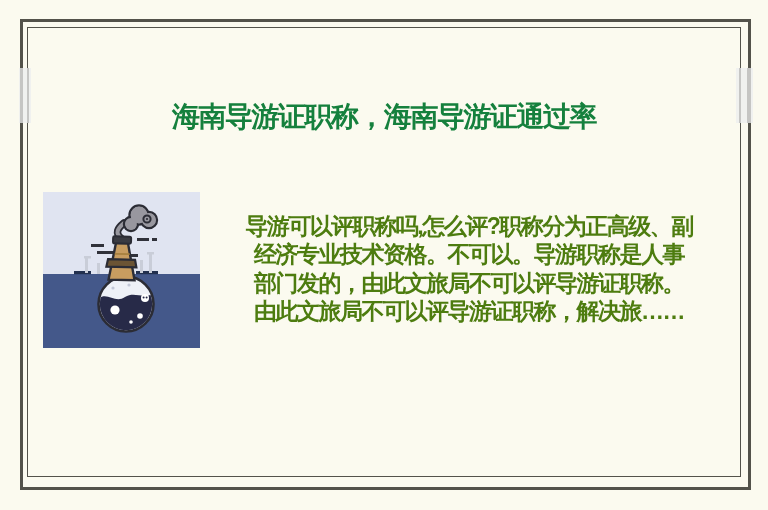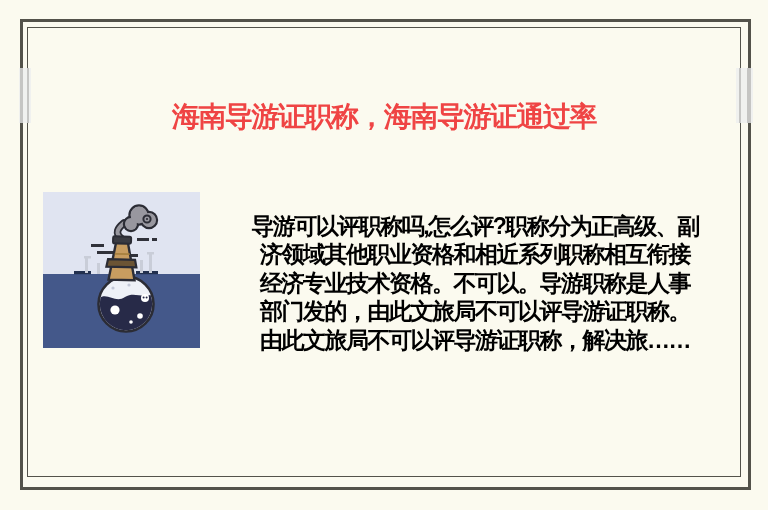--- a/index.html
+++ b/index.html
@@ -23,28 +23,28 @@
     background:linear-gradient(90deg,#f0f1ef 0 1px,#c5c5c3 1px 4.5px,#f0f1ef 4.5px 8px,#c6c6c4 8px 10px,#f0f1ef 10px 12px);
   }
   .scroll-band.right{
     left:736px;width:17px;
     background:linear-gradient(90deg,#f0f1ef 0 3px,#c6c6c4 3px 5px,#f0f1ef 5px 11px,#c5c5c3 11px 15px,#f0f1ef 15px 17px);
   }
   .page-title{
     position:absolute;top:83px;left:0;width:768px;
     text-align:center;
     font-size:28px;font-weight:900;letter-spacing:-1.5px;
-    color:#ef4444;z-index:3;line-height:1.1;
+    color:#15803d;z-index:3;line-height:1.1;
   }
   .hero-illustration{
     position:absolute;left:43px;top:192px;width:157px;height:156px;z-index:3;
   }
   .article-text{
-    position:absolute;left:210px;top:212px;width:530px;z-index:4;
-    text-align:center;color:#000000;
+    position:absolute;left:204px;top:212px;width:530px;z-index:4;
+    text-align:center;color:#4d7c0f;
     font-size:23px;font-weight:900;letter-spacing:-1.5px;
   }
   .article-line{
     height:28.4px;line-height:28.4px;white-space:nowrap;
   }
 </style>
 </head>
 <body>
 
 <div class="frame-outer"></div>
@@ -123,17 +123,16 @@
   <g transform="rotate(1.5 80 70)">
     <path d="M 72.5,51 L 84.5,51 L 92,88 L 66,88 Z" stroke="#2b2c35" stroke-width="2.4" fill="#c89d60"></path>
     <line x1="71.5" y1="62" x2="86.5" y2="62" stroke="#a8813f" stroke-width="1.8"></line>
     <path d="M 65,67.5 L 92,67.5 L 93.5,75 L 63.5,75 Z" stroke="#2b2c35" stroke-width="2.2" fill="#6b5434"></path>
     <rect x="69.5" y="44.5" width="18" height="7" rx="1.5" stroke="#2b2c35" stroke-width="2" fill="#3a3b42"></rect>
   </g>
 </svg>
 
 <div class="article-text">
   <div class="article-line">导游可以评职称吗,怎么评?职称分为正高级、副</div>
-  <div class="article-line">济领域其他职业资格和相近系列职称相互衔接</div>
   <div class="article-line">经济专业技术资格。不可以。导游职称是人事</div>
   <div class="article-line">部门发的，由此文旅局不可以评导游证职称。</div>
   <div class="article-line">由此文旅局不可以评导游证职称，解决旅……</div>
 </div>
 
 </body></html>

